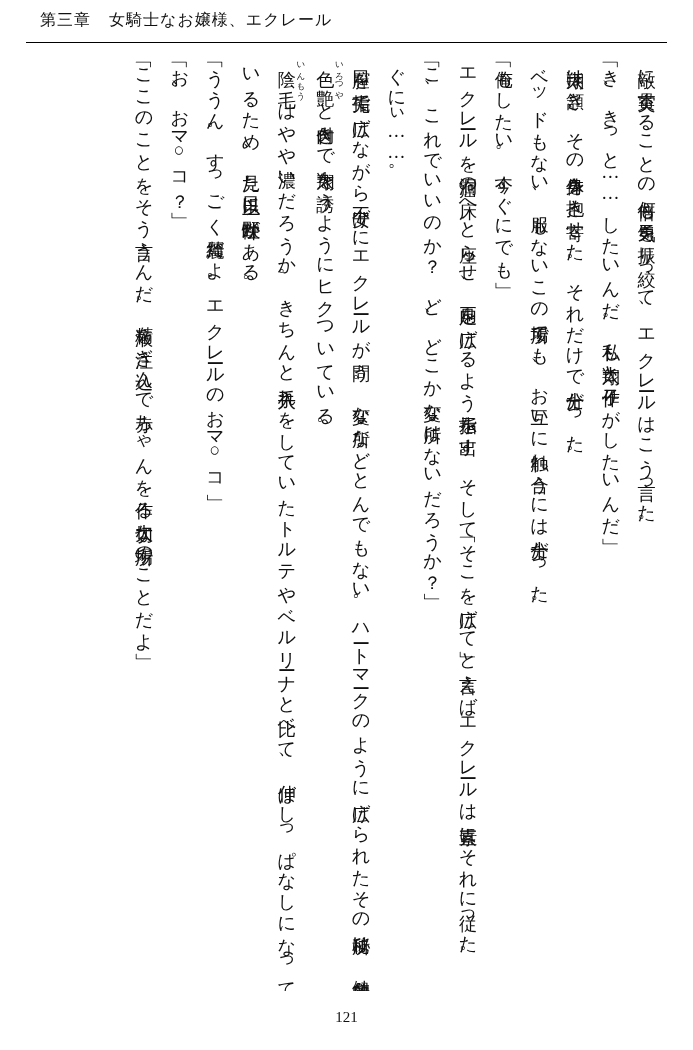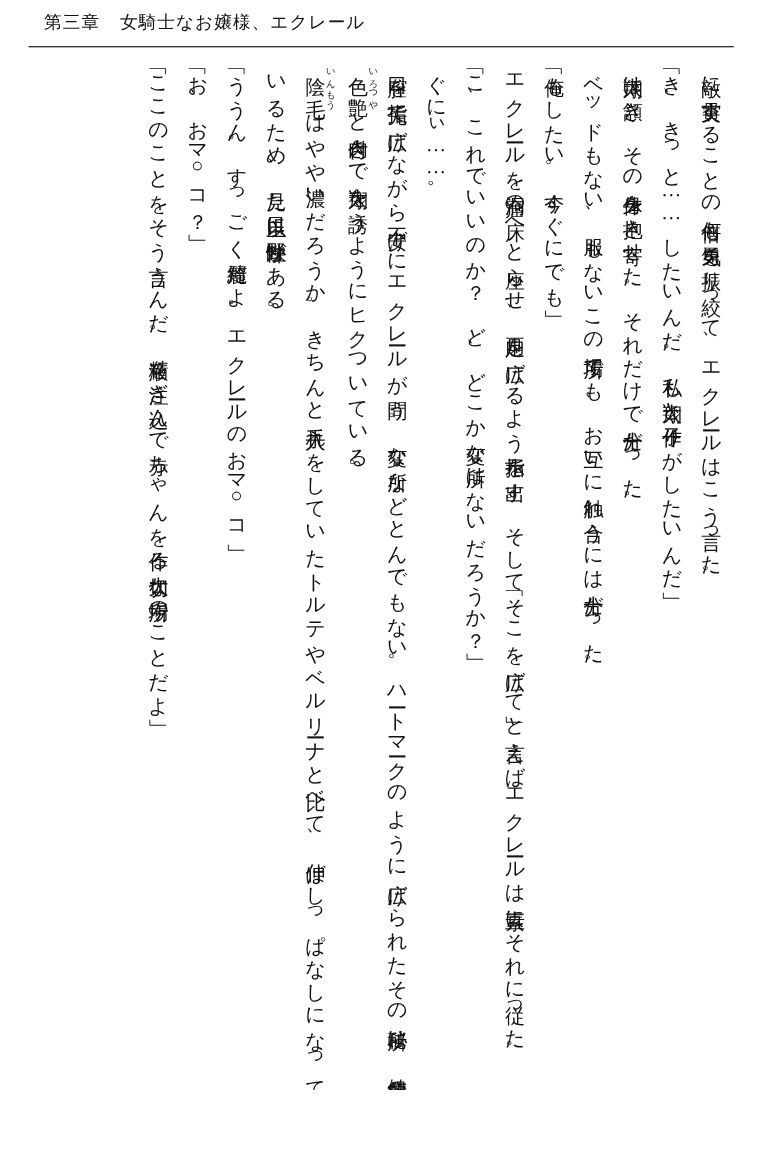--- a/index.html
+++ b/index.html
@@ -110,15 +110,16 @@
     <p>エクレールを洞窟の床へと座らせ、両足を広げるよう指示を出す。そして「そこを広げて」と言えばエクレールは素直にそれに従った。</p>
     <p>「こ、これでいいのか？　ど、どこか変な所はないだろうか？」</p>
     <p>ぐにぃ……。</p>
     <p>膣口を指先で広げながら不安げにエクレールが問う。変な所などとんでもない。ハートマークのように広げられたその秘所は、健康的な<ruby>色艶<rt>いろつや</rt></ruby>と肉付きで翔太を誘うようにヒクついている。</p>
     <p><ruby>陰毛<rt>いんもう</rt></ruby>はやや濃いだろうか。きちんと手入れをしていたトルテやベルリーナと比べて、伸ばしっぱなしになっているため、見た目以上に野性味がある。</p>
     <p>「ううん。すっごく綺麗だよ。エクレールのおマ○コ」</p>
     <p>「お、おマ○コ？」</p>
     <p>「ここのことをそう言うんだ。精液を注ぎ込んで赤ちゃんを作る大切な場所のことだよ」</p>
   </div>
 
+  <div class="page-number">121</div>
   <div class="footer-mark"></div>
 
 </div>
 
 </body></html>

